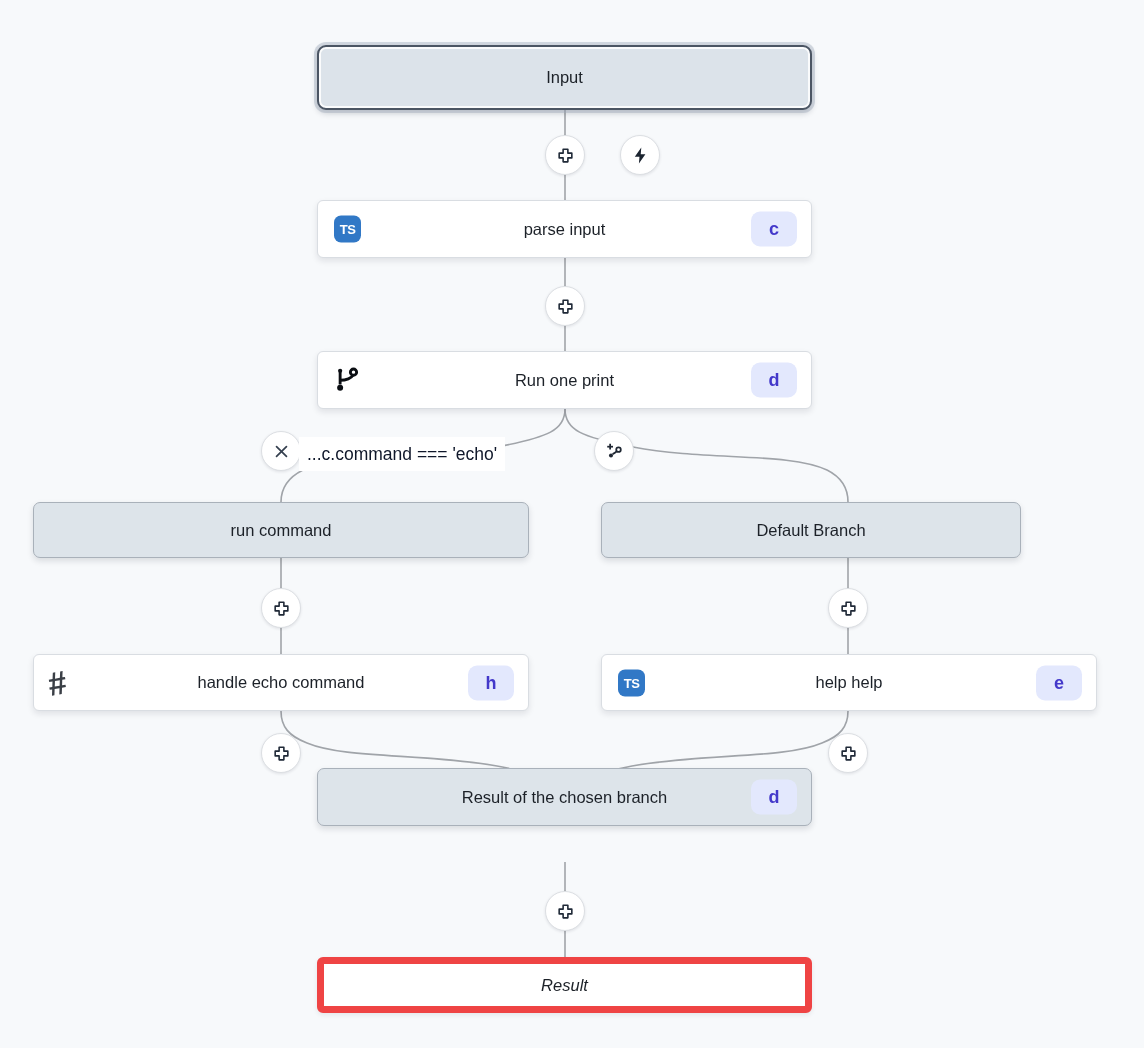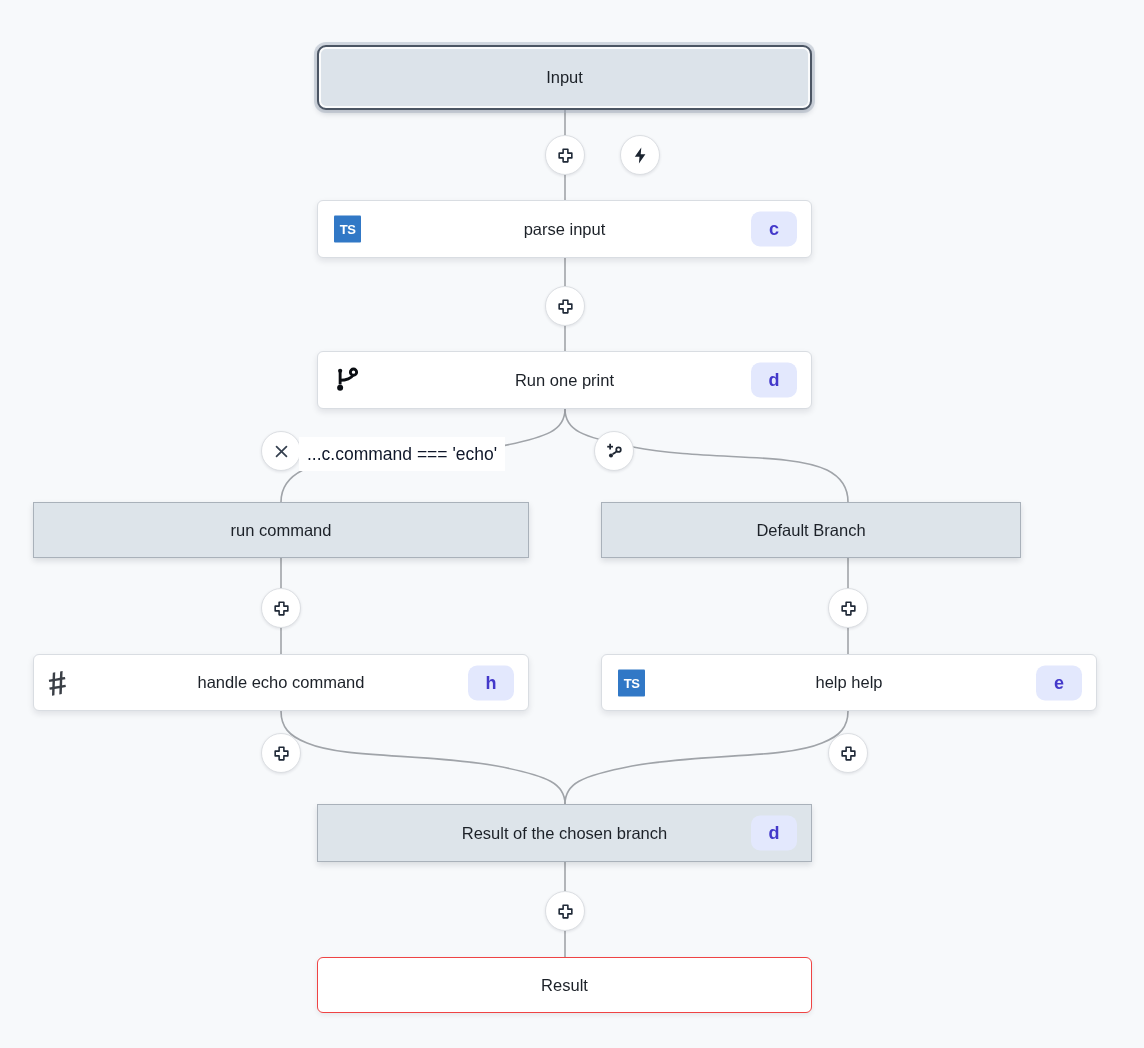--- a/index.html
+++ b/index.html
@@ -9,37 +9,37 @@
 
   svg.edges { position:absolute; left:0; top:0; z-index:1; }
 
   
   .node { position:absolute; display:flex; align-items:center; z-index:2; }
   .node-title { position:absolute; left:0; right:0; text-align:center;
                 font-size:16.5px; color:#1c2128; pointer-events:none; }
 
   .white-node { background:#ffffff; border:1px solid #d9dde2; border-radius:6px;
                 box-shadow:0 3px 6px rgba(15,23,42,.10); }
-  .gray-node  { background:#dde4ea; border:1px solid #a9b1ba; border-radius:0;
+  .gray-node  { background:#dde4ea; border:1px solid #a9b1ba; border-radius:7px;
                 box-shadow:0 3px 6px rgba(15,23,42,.13); }
 
   .input-node { background:#dce3ea; border:2px solid #4b5563; border-radius:9px;
                 box-shadow:0 0 0 3px rgba(165,176,190,.45), 0 3px 6px rgba(15,23,42,.22),
                            inset 0 0 0 2px rgba(255,255,255,.85);padding-left:16px; }
 
-  .result-node { background:#ffffff; border:1px solid #ef4444; border-radius:6px;
-                 box-shadow:0 2px 5px rgba(15,23,42,.08); }
+  .result-node { background:#ffffff; border:7px solid #ef4444; border-radius:6px;
+                 box-shadow:0 2px 5px rgba(15,23,42,.08);font-style:italic; }
 
   
   .id-badge { position:absolute; right:14px; top:50%; transform:translateY(-50%);
               width:46px; height:35px; background:#e3e8fd; border-radius:9px;
               color:#4338ca; font-weight:bold; font-size:18px;
               display:flex; align-items:center; justify-content:center; }
   .ts-badge { position:absolute; left:16px; top:50%; transform:translateY(-50%);
-              width:27px; height:27px; background:#3178c6; border-radius:1px;
+              width:27px; height:27px; background:#3178c6; border-radius:7px;
               color:#ffffff; font-weight:bold; font-size:13px; letter-spacing:-.5px;
               display:flex; align-items:center; justify-content:center; }
   .node-icon { position:absolute; left:14px; top:50%; transform:translateY(-50%);
                display:flex; align-items:center; justify-content:center; }
   .hash-glyph { font-size:33px; font-weight:bold; color:#3a3f46; display:inline-block;
                 transform:rotate(-10deg); line-height:1; }
 
   
   .edge-btn { position:absolute; width:40px; height:40px; border-radius:50%;
               background:#ffffff; border:1px solid #dcdfe3; z-index:3;
@@ -183,21 +183,21 @@
     </span>
   </div>
   <div class="edge-btn" style="left:828px; top:733px;">
     <span style="display:flex;">
       <svg width="19" height="19" viewBox="0 0 24 24" fill="#ffffff" stroke="#1f2937" stroke-width="2" stroke-linejoin="round">
         <path d="M15 4 H9 V9 H4 V15 H9 V20 H15 V15 H20 V9 H15 Z"></path>
       </svg>
     </span>
   </div>
 
-  <div class="node gray-node" style="left:317px; top:804px; width:495px; height:58px;">
+  <div class="node gray-node" style="left:317px; top:768px; width:495px; height:58px;">
     <div class="node-title">Result of the chosen branch</div>
     <span class="id-badge">d</span>
   </div>
 
   <div class="edge-btn" style="left:545px; top:891px;">
     <span style="display:flex;">
       <svg width="19" height="19" viewBox="0 0 24 24" fill="#ffffff" stroke="#1f2937" stroke-width="2" stroke-linejoin="round">
         <path d="M15 4 H9 V9 H4 V15 H9 V20 H15 V15 H20 V9 H15 Z"></path>
       </svg>
     </span>

